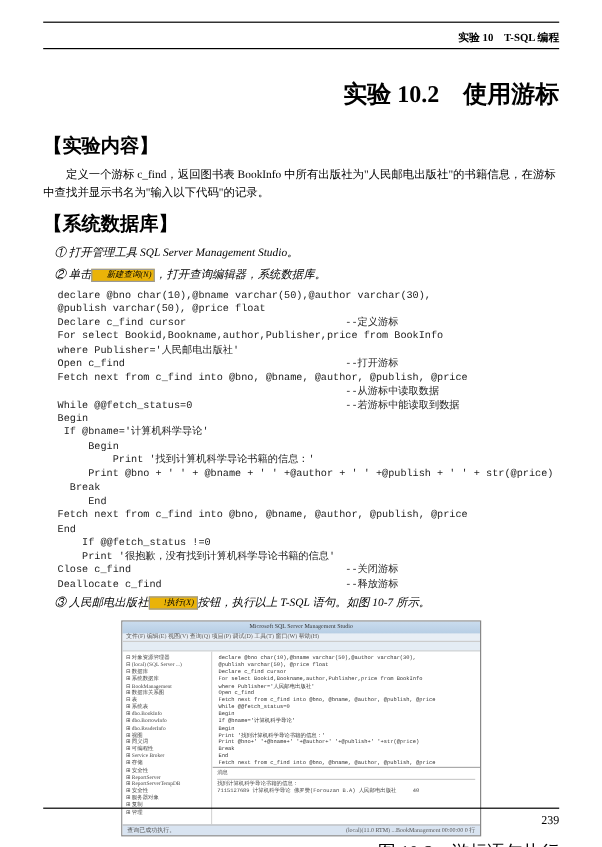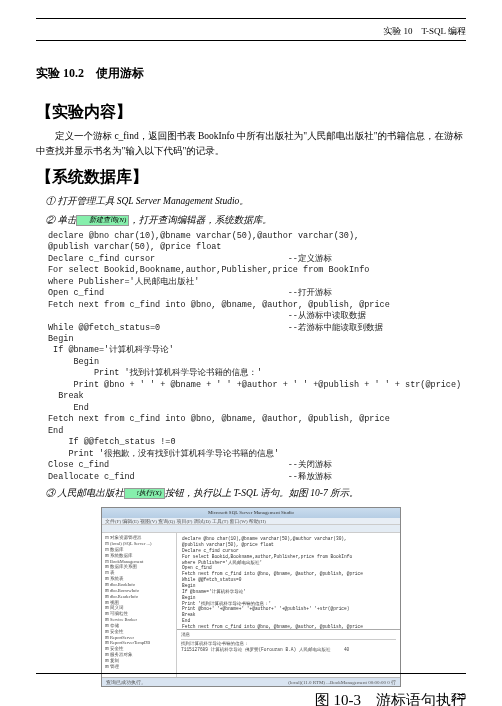--- a/index.html
+++ b/index.html
@@ -19,24 +19,25 @@
       margin-bottom: 1px;
     }
     .header-line2 {
       border-top: 1px solid #000;
       height: 1px;
     }
     .header-text {
       text-align: right;
       font-size: 9px;
       padding: 3px 0 2px;
+      font-weight: bold;
     }
     h1 {
-      text-align: left;
-      font-size: 12px;
+      text-align: right;
+      font-size: 20px;
       font-weight: bold;
       margin: 24px 0 20px;
       font-family: SimSun, serif;
     }
     h2 {
       font-size: 16px;
       font-weight: bold;
       margin: 8px 0 6px;
     }
     p.content {
@@ -48,21 +49,21 @@
     .step {
       font-size: 9.5px;
       line-height: 1.6;
       text-indent: 1em;
       margin: 3px 0;
       font-style: italic;
     }
     .step-btn {
       display: inline-block;
       border: 1px solid #999;
-      background: #86efac;
+      background: #eab308;
       padding: 0 2px;
       font-size: 7px;
       line-height: 9px;
       vertical-align: 1px;
     }
     pre.code {
       font-family: "Courier New", monospace;
       font-size: 8.5px;
       line-height: 1.35;
       white-space: pre;
@@ -136,21 +137,21 @@
       display: flex;
       justify-content: space-between;
     }
     .caption {
       text-align: right;
       font-size: 15px;
       margin: 4px 0;
     }
     .page-num {
       position: absolute;
-      bottom: 4px;
+      bottom: 16px;
       right: 36px;
       font-size: 10px;
     }
     .footer-line {
       position: absolute;
       bottom: 32px;
       left: 36px;
       right: 36px;
       border-top: 1px solid #000;
     }

